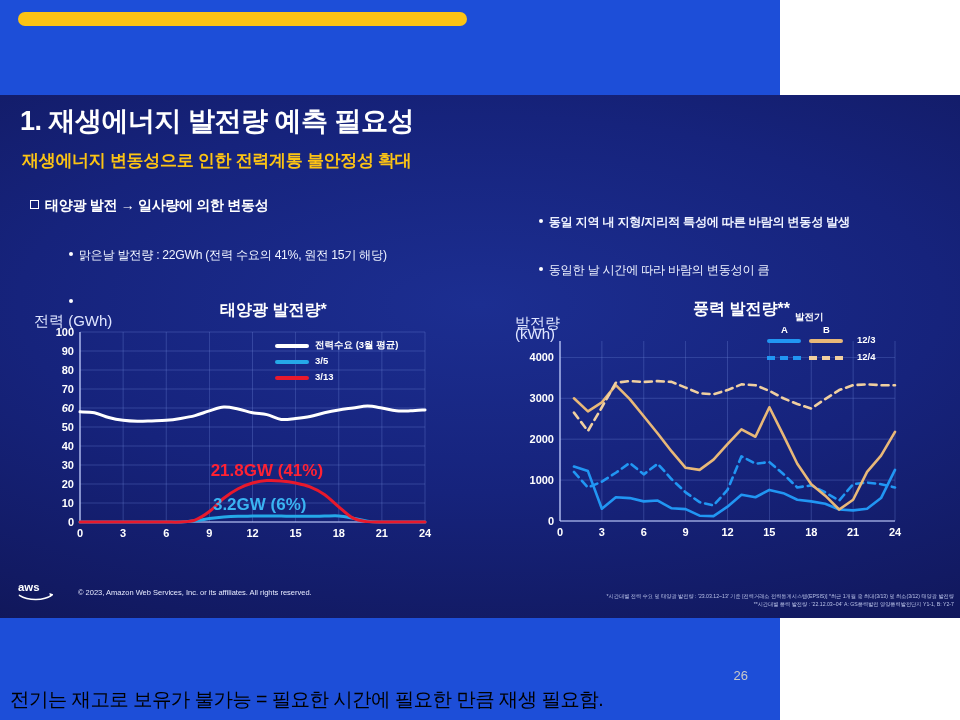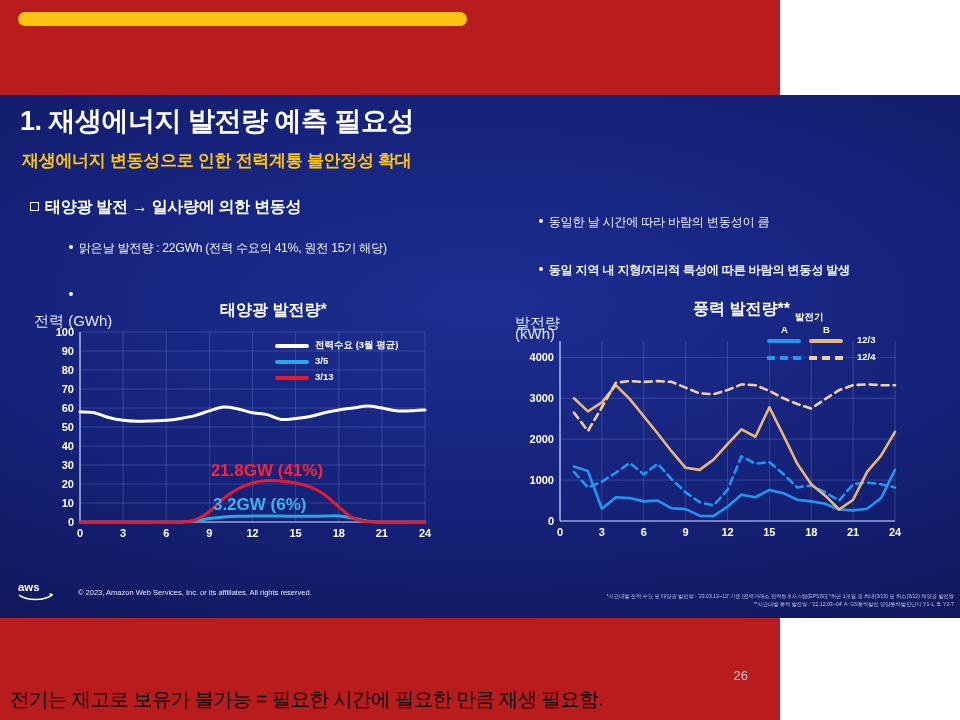--- a/index.html
+++ b/index.html
@@ -9,21 +9,21 @@
     width: 960px;
     height: 720px;
     overflow: hidden;
     font-family: "Liberation Sans", sans-serif;
   }
 
   #stage {
     position: relative;
     width: 780px;
     height: 720px;
-    background: #b91c1c;
+    background: #1d4ed8;
   }
 
   
   .accent-bar {
     position: absolute;
     left: 18px;
     top: 12px;
     width: 449px;
     height: 14px;
     background: #fcc314;
@@ -70,23 +70,23 @@
     position: absolute;
     font-size: 12.5px;
     color: #ffffff;
     letter-spacing: -0.3px;
   }
   .bullets.left  { left: 30px;  top: 102px; }
   .bullets.right { left: 500px; top: 102px; }
 
   .bullet-head {
     font-weight: bold;
-    font-size: 16px;
-    white-space: nowrap;
-    margin-bottom: 8px;
+    font-size: 14px;
+    white-space: nowrap;
+    margin-bottom: 18px;
     color: #ffffff;
   }
   .bullet-head .sq {
     display: inline-block;
     width: 7px;
     height: 7px;
     border: 1.5px solid #ffffff;
     margin-right: 6px;
     vertical-align: 1px;
   }
@@ -230,25 +230,25 @@
       </div>
       <div class="bullet-sub">
         <span class="dot"></span><span>맑은날 발전량 : 22GWh (전력 수요의 41%, 원전 15기 해당)</span>
       </div>
       <div class="bullet-sub">
         <span class="dot"></span>
       </div>
     </div>
 
     <div class="bullets right">
+      <div class="bullet-sub bold">
+        <span class="dot"></span><span>동일 지역 내 지형/지리적 특성에 따른 바람의 변동성 발생</span>
+      </div>
       <div class="bullet-sub">
         <span class="dot"></span><span>동일한 날 시간에 따라 바람의 변동성이 큼</span>
-      </div>
-      <div class="bullet-sub bold">
-        <span class="dot"></span><span>동일 지역 내 지형/지리적 특성에 따른 바람의 변동성 발생</span>
       </div>
     </div>
 
     <div class="chart-panel" id="solar-panel" style="left:20px; top:205px; width:440px; height:260px;">
       <div class="chart-title" style="left:200px; top:0px;">태양광 발전량*</div>
       <div class="axis-label" style="left:14px; top:15px;">전력 (GWh)</div>
       <div class="plot-area" id="solar-plot" style="left:60px; top:32px; width:345px; height:190px;"><svg width="345" height="190" viewBox="0 0 345 190" style="overflow: visible;">
             <line x1="0" x2="0" y1="0" y2="190" stroke="#6f86d8" stroke-width="0.6" opacity="0.55"></line>
             <line x1="43.125" x2="43.125" y1="0" y2="190" stroke="#6f86d8" stroke-width="0.6" opacity="0.55"></line>
             <line x1="86.25" x2="86.25" y1="0" y2="190" stroke="#6f86d8" stroke-width="0.6" opacity="0.55"></line>
@@ -274,21 +274,21 @@
             <path d="M 0 79.80000000000001 C 2.3958333333333335 79.95833333333334, 9.583333333333332 79.80000000000001, 14.375 80.75000000000001 C 19.166666666666668 81.70000000000002, 23.958333333333332 84.23333333333332, 28.75 85.49999999999999 C 33.541666666666664 86.76666666666665, 38.333333333333336 87.71666666666665, 43.125 88.35 C 47.916666666666664 88.98333333333333, 52.708333333333336 89.205, 57.5 89.3 C 62.291666666666664 89.395, 67.08333333333333 89.07833333333332, 71.875 88.91999999999999 C 76.66666666666667 88.76166666666666, 81.45833333333333 88.76166666666666, 86.25 88.35 C 91.04166666666667 87.93833333333333, 95.83333333333333 87.24166666666666, 100.625 86.44999999999999 C 105.41666666666667 85.65833333333332, 110.20833333333333 84.86666666666666, 115 83.6 C 119.79166666666667 82.33333333333333, 124.58333333333333 80.275, 129.375 78.85000000000001 C 134.16666666666666 77.42500000000001, 138.95833333333334 75.36666666666666, 143.75 75.05 C 148.54166666666666 74.73333333333333, 153.33333333333334 76, 158.125 76.95 C 162.91666666666666 77.9, 167.70833333333334 79.80000000000001, 172.5 80.75000000000001 C 177.29166666666666 81.70000000000002, 182.08333333333334 81.54166666666667, 186.875 82.65 C 191.66666666666666 83.75833333333334, 196.45833333333334 86.76666666666667, 201.25 87.39999999999999 C 206.04166666666666 88.03333333333332, 210.83333333333334 86.92499999999998, 215.625 86.44999999999999 C 220.41666666666666 85.975, 225.20833333333334 85.5, 230 84.55 C 234.79166666666666 83.6, 239.58333333333334 81.85833333333335, 244.375 80.75000000000001 C 249.16666666666666 79.64166666666668, 253.95833333333334 78.69166666666668, 258.75 77.9 C 263.5416666666667 77.10833333333333, 268.3333333333333 76.63333333333333, 273.125 76 C 277.9166666666667 75.36666666666667, 282.7083333333333 74.10000000000001, 287.5 74.10000000000001 C 292.2916666666667 74.10000000000001, 297.0833333333333 75.20833333333333, 301.875 76 C 306.6666666666667 76.79166666666667, 311.4583333333333 78.375, 316.25 78.85000000000001 C 321.0416666666667 79.32500000000002, 325.8333333333333 79.00833333333334, 330.625 78.85000000000001 C 335.4166666666667 78.69166666666668, 342.6041666666667 78.05833333333334, 345 77.9" fill="none" stroke="#ffffff" stroke-width="3" stroke-linejoin="round" stroke-linecap="round"></path>
             <path d="M 0 190 C 2.3958333333333335 190, 9.583333333333332 190, 14.375 190 C 19.166666666666668 190, 23.958333333333332 190, 28.75 190 C 33.541666666666664 190, 38.333333333333336 190, 43.125 190 C 47.916666666666664 190, 52.708333333333336 190, 57.5 190 C 62.291666666666664 190, 67.08333333333333 190, 71.875 190 C 76.66666666666667 190, 81.45833333333333 190, 86.25 190 C 91.04166666666667 190, 95.83333333333333 190.19, 100.625 190 C 105.41666666666667 189.81, 110.20833333333333 189.43, 115 188.86 C 119.79166666666667 188.29000000000002, 124.58333333333333 187.21333333333334, 129.375 186.58 C 134.16666666666666 185.9466666666667, 138.95833333333334 185.44, 143.75 185.06 C 148.54166666666666 184.68, 153.33333333333334 184.45833333333334, 158.125 184.3 C 162.91666666666666 184.14166666666668, 167.70833333333334 184.17333333333335, 172.5 184.11 C 177.29166666666666 184.04666666666668, 182.08333333333334 183.92, 186.875 183.92 C 191.66666666666666 183.92, 196.45833333333334 184.04666666666668, 201.25 184.11 C 206.04166666666666 184.17333333333335, 210.83333333333334 184.26833333333335, 215.625 184.3 C 220.41666666666666 184.33166666666668, 225.20833333333334 184.33166666666668, 230 184.3 C 234.79166666666666 184.26833333333335, 239.58333333333334 184.17333333333335, 244.375 184.11 C 249.16666666666666 184.04666666666668, 253.95833333333334 183.57166666666666, 258.75 183.92 C 263.5416666666667 184.26833333333332, 268.3333333333333 185.31333333333333, 273.125 186.2 C 277.9166666666667 187.08666666666664, 282.7083333333333 188.60666666666668, 287.5 189.24 C 292.2916666666667 189.87333333333333, 297.0833333333333 189.87333333333333, 301.875 190 C 306.6666666666667 190.12666666666667, 311.4583333333333 190, 316.25 190 C 321.0416666666667 190, 325.8333333333333 190, 330.625 190 C 335.4166666666667 190, 342.6041666666667 190, 345 190" fill="none" stroke="#25a8e8" stroke-width="3" stroke-linejoin="round" stroke-linecap="round"></path>
             <path d="M 0 190 C 2.3958333333333335 190, 9.583333333333332 190, 14.375 190 C 19.166666666666668 190, 23.958333333333332 190, 28.75 190 C 33.541666666666664 190, 38.333333333333336 190, 43.125 190 C 47.916666666666664 190, 52.708333333333336 190, 57.5 190 C 62.291666666666664 190, 67.08333333333333 190, 71.875 190 C 76.66666666666667 190, 81.45833333333333 190, 86.25 190 C 91.04166666666667 190, 95.83333333333333 190.31666666666666, 100.625 190 C 105.41666666666667 189.68333333333334, 110.20833333333333 189.84166666666667, 115 188.1 C 119.79166666666667 186.35833333333332, 124.58333333333333 183.19166666666666, 129.375 179.55 C 134.16666666666666 175.90833333333336, 138.95833333333334 170.05, 143.75 166.25 C 148.54166666666666 162.45, 153.33333333333334 159.28333333333333, 158.125 156.75 C 162.91666666666666 154.21666666666667, 167.70833333333334 152.4116666666667, 172.5 151.05 C 177.29166666666666 149.68833333333333, 182.08333333333334 148.9283333333333, 186.875 148.57999999999998 C 191.66666666666666 148.23166666666665, 196.45833333333334 148.54833333333332, 201.25 148.95999999999998 C 206.04166666666666 149.37166666666664, 210.83333333333334 150.06833333333333, 215.625 151.05 C 220.41666666666666 152.0316666666667, 225.20833333333334 152.95, 230 154.85 C 234.79166666666666 156.75, 239.58333333333334 159.125, 244.375 162.45 C 249.16666666666666 165.77499999999998, 253.95833333333334 170.84166666666667, 258.75 174.8 C 263.5416666666667 178.75833333333335, 268.3333333333333 183.73, 273.125 186.2 C 277.9166666666667 188.67, 282.7083333333333 188.98666666666668, 287.5 189.62 C 292.2916666666667 190.25333333333333, 297.0833333333333 189.93666666666667, 301.875 190 C 306.6666666666667 190.06333333333333, 311.4583333333333 190, 316.25 190 C 321.0416666666667 190, 325.8333333333333 190, 330.625 190 C 335.4166666666667 190, 342.6041666666667 190, 345 190" fill="none" stroke="#e8192c" stroke-width="3" stroke-linejoin="round" stroke-linecap="round"></path>
           </svg></div>
     <div class="ytick" style="left: 14px; width: 40px; top: 222px;">0</div>
         <div class="ytick" style="left: 14px; width: 40px; top: 203px;">10</div>
         <div class="ytick" style="left: 14px; width: 40px; top: 184px;">20</div>
         <div class="ytick" style="left: 14px; width: 40px; top: 165px;">30</div>
         <div class="ytick" style="left: 14px; width: 40px; top: 146px;">40</div>
         <div class="ytick" style="left: 14px; width: 40px; top: 127px;">50</div>
-        <div class="ytick" style="left: 14px; width: 40px; top: 108px;">60</div>
+        <div class="ytick" style="left: 14px; width: 40px; top: 108px; font-style: italic;">60</div>
         <div class="ytick" style="left: 14px; width: 40px; top: 89px;">70</div>
         <div class="ytick" style="left: 14px; width: 40px; top: 70px;">80</div>
         <div class="ytick" style="left: 14px; width: 40px; top: 51px;">90</div>
         <div class="ytick" style="left: 14px; width: 40px; top: 32px;">100</div>
         <div class="xtick" style="left: 60px; top: 227px;">0</div>
         <div class="xtick" style="left: 103.125px; top: 227px;">3</div>
         <div class="xtick" style="left: 146.25px; top: 227px;">6</div>
         <div class="xtick" style="left: 189.375px; top: 227px;">9</div>
         <div class="xtick" style="left: 232.5px; top: 227px;">12</div>
         <div class="xtick" style="left: 275.625px; top: 227px;">15</div>

